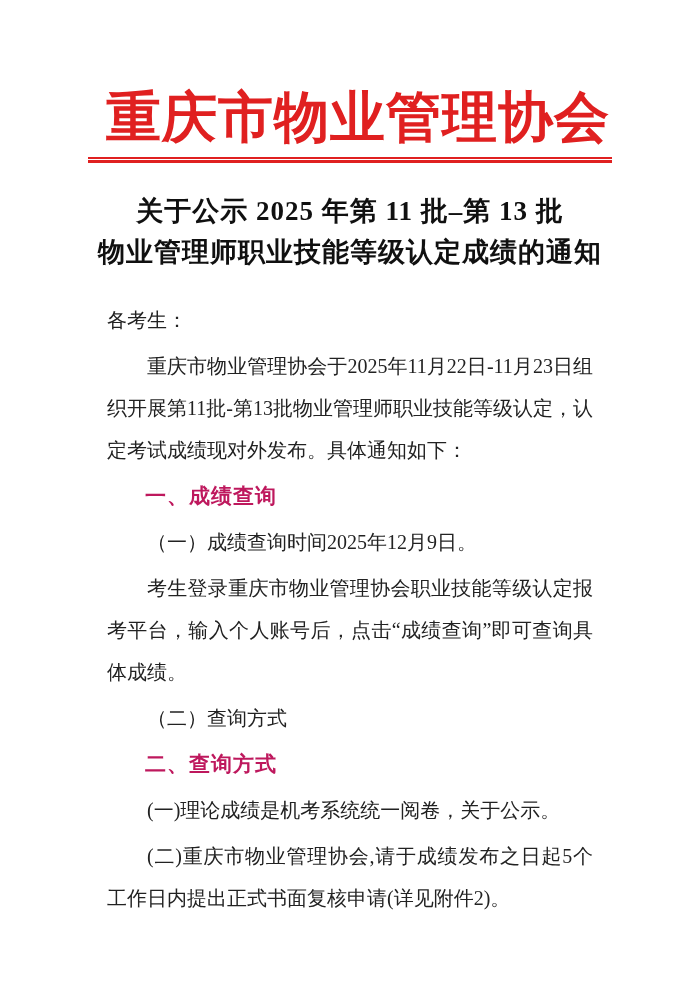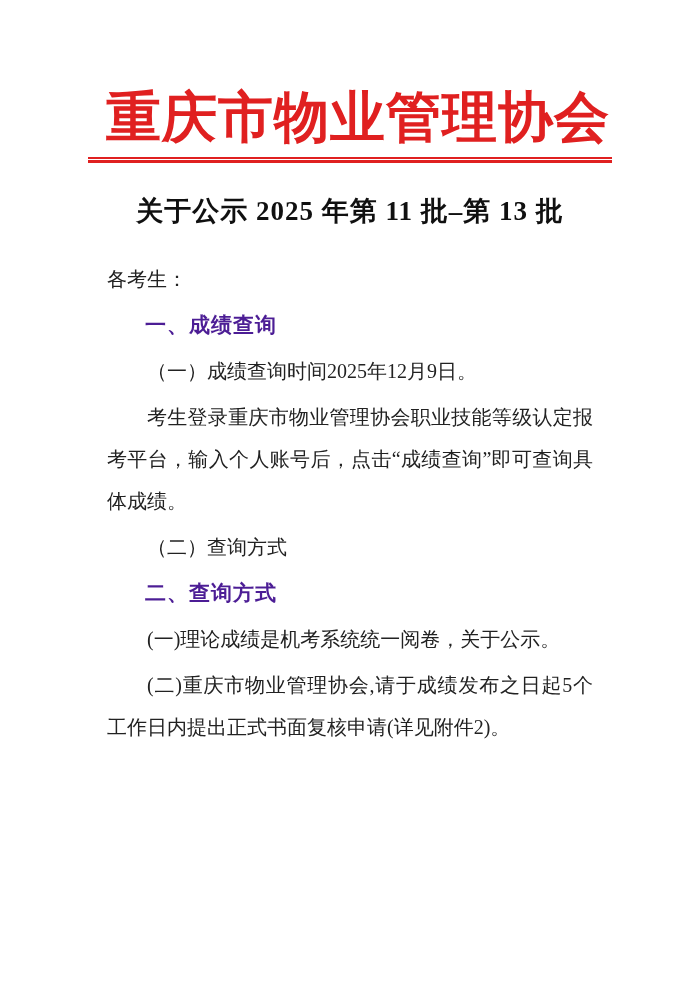--- a/index.html
+++ b/index.html
@@ -60,43 +60,45 @@
     color: #222222;
   }
   .body-block p { margin: 4px; }
   .indent { text-indent: 2em; }
   .sec-heading {
     margin: 0;
     font-family: "Liberation Sans", sans-serif;
     font-weight: 700;
     font-size: 21px;
     line-height: 42px;
-    color: #4c1d95;
+    color: #be185d;
     text-indent: 2em;
     text-align: left;
     letter-spacing: 1px;
   }
 </style>
 </head>
 <body>
 
 <div class="page">
 
   <header>
     <h1 class="masthead">重庆市物业管理协会</h1>
     <div class="masthead-rule"></div>
   </header>
 
   <h2 class="notice-title">
     <span class="tl">关于公示 2025 年第 11 批–第 13 批</span>
+    <span class="tl">物业管理师职业技能等级认定成绩的通知</span>
   </h2>
 
   <main class="body-block">
     <p>各考生：</p>
 
+    <p class="indent">重庆市物业管理协会于2025年11月22日-11月23日组织开展第11批-第13批物业管理师职业技能等级认定，认定考试成绩现对外发布。具体通知如下：</p>
 
     <h3 class="sec-heading">一、成绩查询</h3>
 
     <p class="indent">（一）成绩查询时间2025年12月9日。</p>
 
     <p class="indent">考生登录重庆市物业管理协会职业技能等级认定报考平台，输入个人账号后，点击“成绩查询”即可查询具体成绩。</p>
 
     <p class="indent">（二）查询方式</p>
 
     <h3 class="sec-heading">二、查询方式</h3>

